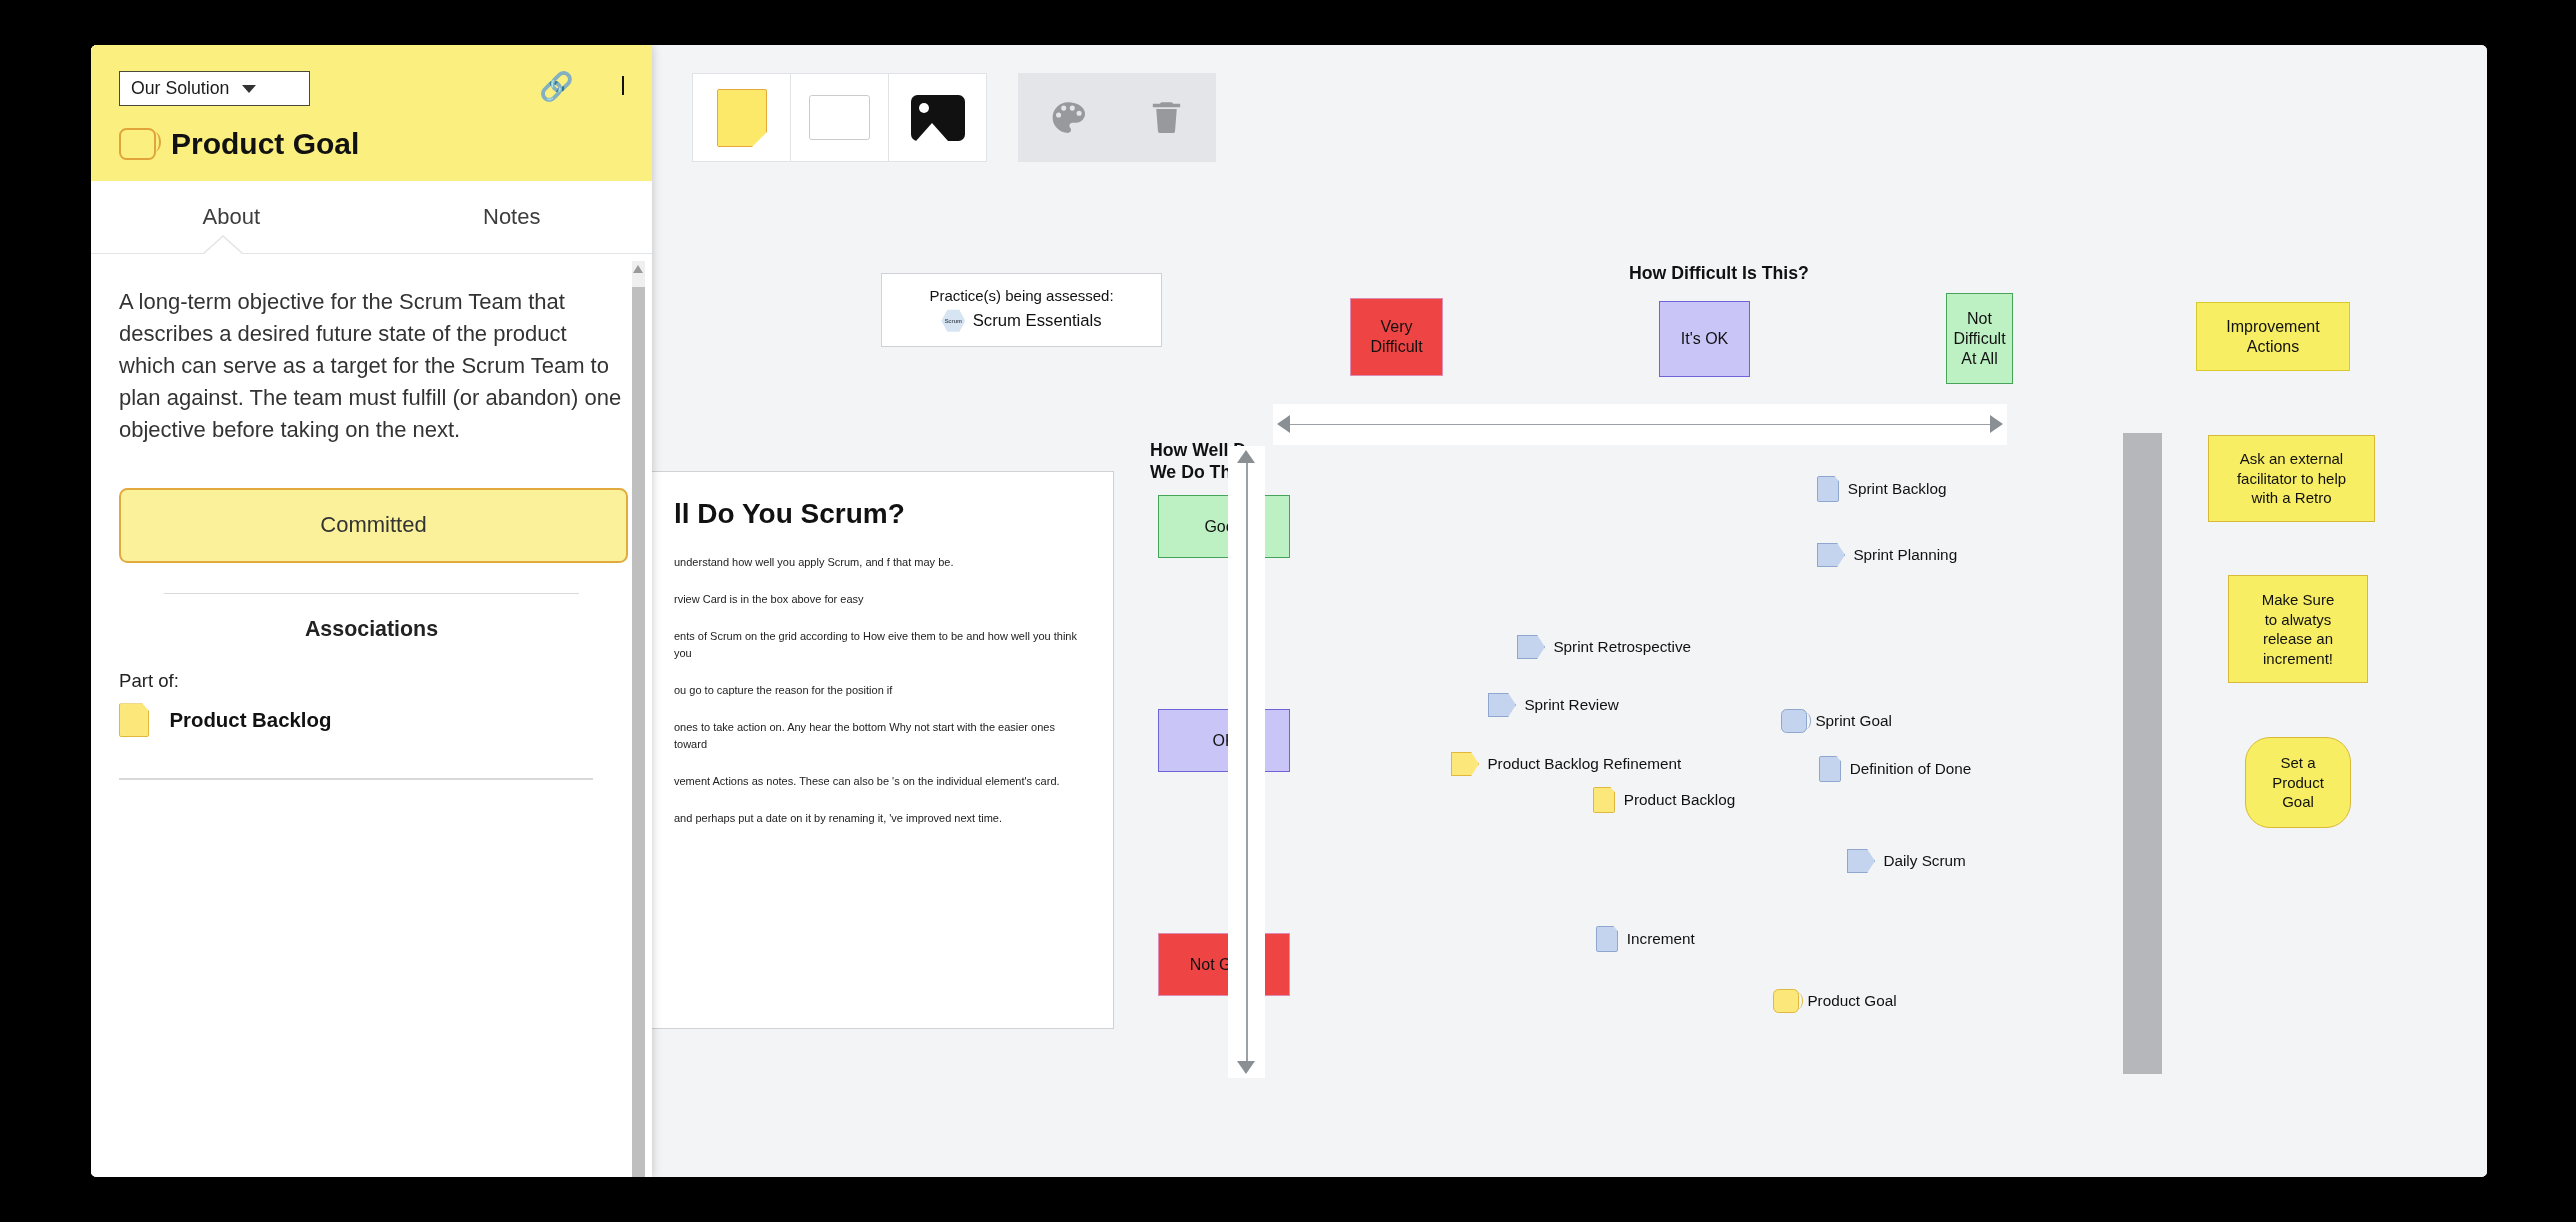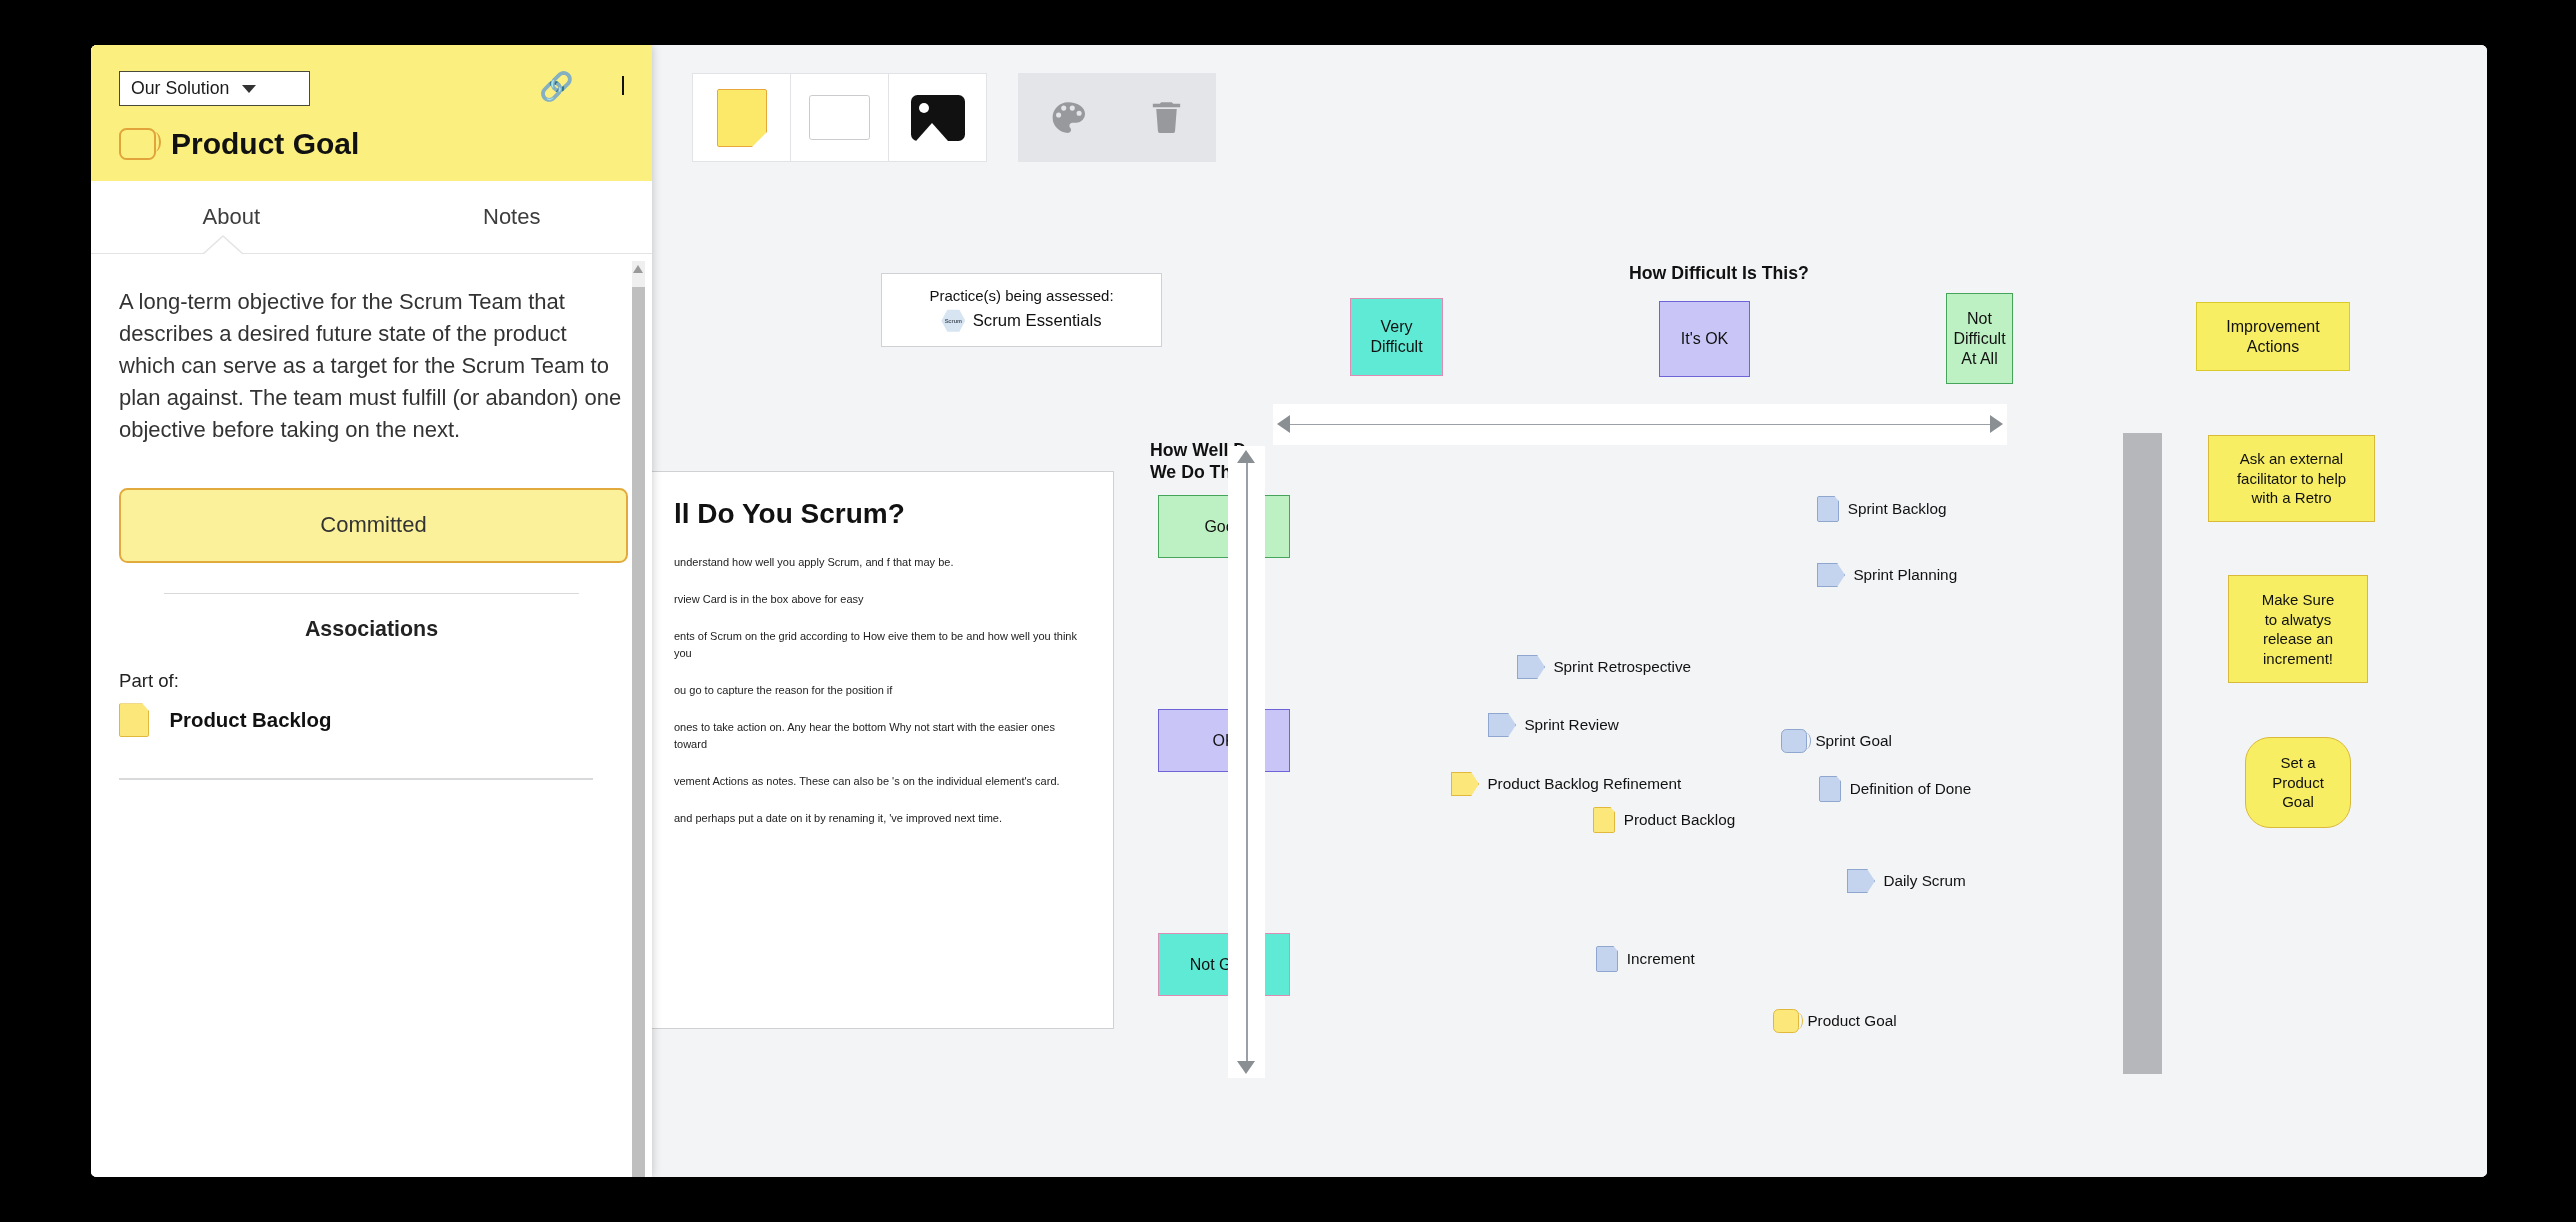--- a/index.html
+++ b/index.html
@@ -36,21 +36,21 @@
   #practice-box{position:absolute;left:790px;top:228px;width:279px;height:72px;background:#fff;
                 border:0.9px solid #cfd1d4;display:flex;flex-direction:column;align-items:center;
                 justify-content:center;font-size:15px;color:#111;}
   #practice-box .row2{display:flex;align-items:center;gap:7.4px;margin-top:4.6px;font-size:16.7px;}
   .hex{width:24px;height:24px;background:#d7e4f2;clip-path:polygon(25% 4%,75% 4%,100% 50%,75% 96%,25% 96%,0 50%);
        display:flex;align-items:center;justify-content:center;font-size:5.6px;color:#4b5563;font-weight:bold;}
 
   
   .card{position:absolute;display:flex;align-items:center;justify-content:center;text-align:center;
         font-size:16px;line-height:1.25;color:#111;border-width:1.9px;border-style:solid;}
-  .c-pink{background:#5eead4;border-color:#dd8cb4;}
+  .c-pink{background:#ef4444;border-color:#dd8cb4;}
   .c-purple{background:#c9c6f7;border-color:#6f63d8;}
   .c-green{background:#bdf0c2;border-color:#46a35a;}
   .c-yellow{background:#f7ee63;border-color:#d9c92b;}
 
   
   #x-axis{position:absolute;left:1182px;top:359px;width:734px;height:41px;background:#fff;}
   #x-axis .line{position:absolute;left:16.7px;right:16.7px;top:19.5px;height:1.9px;background:#9aa0a6;}
   #x-axis .ar{position:absolute;top:11px;width:0;height:0;border-top:9.3px solid transparent;border-bottom:9.3px solid transparent;}
   #x-axis .ar.l{left:3.7px;border-right:13px solid #8a8f94;}
   #x-axis .ar.r{right:3.7px;border-left:13px solid #8a8f94;}
@@ -63,21 +63,21 @@
 
   #grey-bar{position:absolute;left:2032px;top:388px;width:39px;height:641px;background:#b5b7ba;}
 
   
   #instr-card{position:absolute;left:558px;top:426px;width:465px;height:558px;background:#fff;
               border:0.9px solid #cfd1d4;padding:26px 24px;box-sizing:border-box;overflow:hidden;}
   #instr-card h2{margin:0 0 24px 0;font-size:28px;font-weight:bold;color:#111;white-space:nowrap;}
   #instr-card p{margin:0 0 20.4px 0;font-size:11px;line-height:1.52;color:#222;}
 
   
-  .el{position:absolute;display:flex;align-items:center;gap:8.4px;font-size:15.3px;color:#111;white-space:nowrap;margin-top:20px;}
+  .el{position:absolute;display:flex;align-items:center;gap:8.4px;font-size:15.3px;color:#111;white-space:nowrap;}
   .gl{flex:0 0 auto;}
   .gl-doc{width:20.4px;height:24px;background:#c5d4ee;border:1.4px solid #8fa6cf;border-radius:1.9px;
           clip-path:polygon(0 0,78% 0,100% 22%,100% 100%,0 100%);}
   .gl-doc.y{background:#fbe77a;border-color:#e0b93c;}
   .gl-arrow{width:26px;height:22px;background:#c5d4ee;border:1.4px solid #8fa6cf;
             clip-path:polygon(0 0,72% 0,100% 50%,72% 100%,0 100%);}
   .gl-arrow.y{background:#fbe77a;border-color:#e0b93c;}
   .gl-goal{width:24px;height:22px;background:#c5d4ee;border:1.4px solid #8fa6cf;border-radius:5.6px;position:relative;}
   .gl-goal.y{background:#fbe77a;border-color:#e0b93c;}
   .gl-goal:after{content:"";position:absolute;right:-4.6px;top:2.8px;width:9.3px;height:16.7px;

